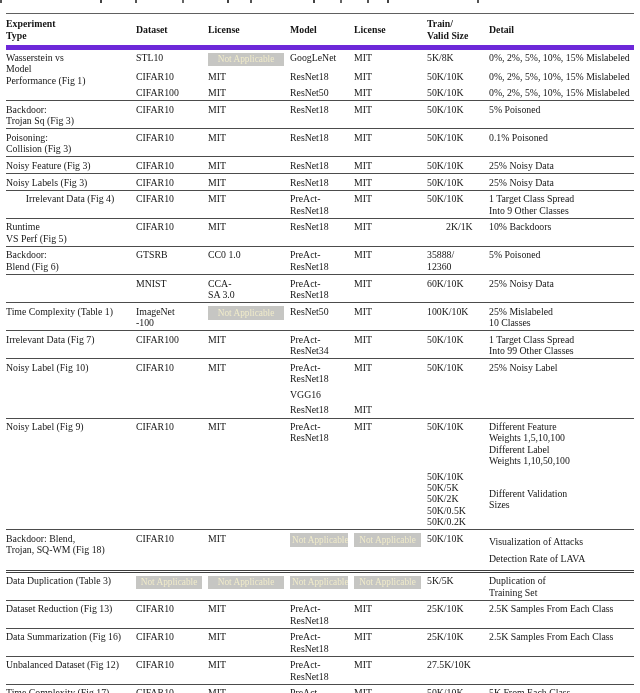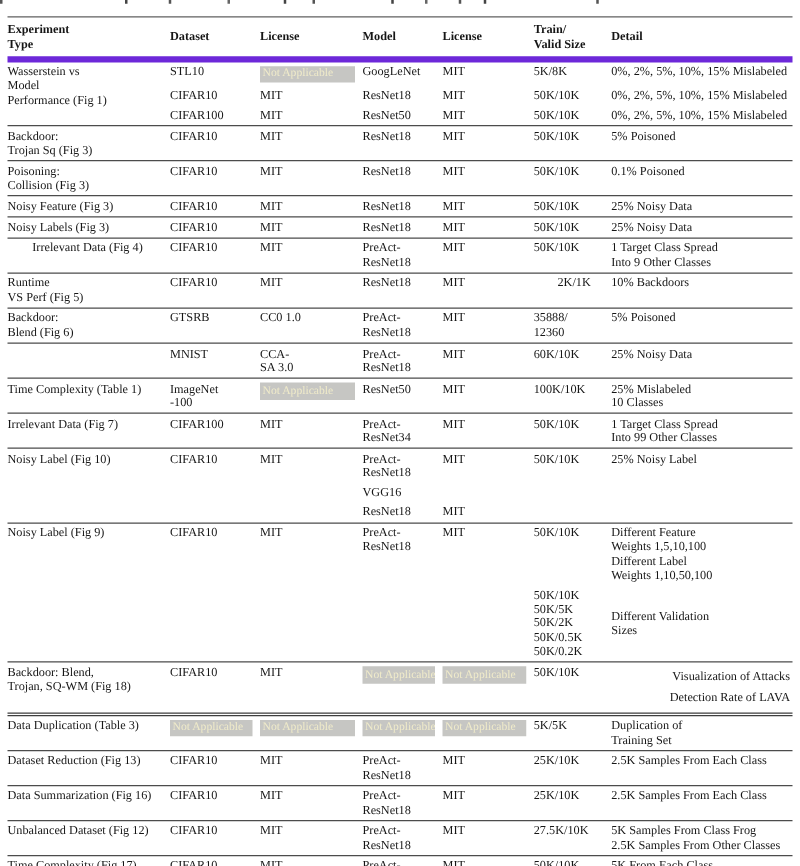--- a/index.html
+++ b/index.html
@@ -12,22 +12,22 @@
   .table{margin:13px 6px 0 6px;border-top:1.6px solid #606060;border-bottom:1.6px solid #606060;}
   .thead,.tgroup{display:grid;grid-template-columns:130px 72px 82px 64px 73px 62px 1fr;align-items:start;}
   .thead{border-bottom:5px solid #6d28d9;}
   .hcell{font-weight:bold;font-size:9.8px;line-height:1.18;white-space:pre;padding:4px 2px 3.5px 0;}
   .hcell.mid{align-self:center;}
   .tgroup{border-top:1px solid #4c4c4c;}
   #tbody .tgroup:first-child{border-top:none;}
   .tgroup.thick{border-top:3px double #3e3e3e;}
   .cell{font-size:9.8px;line-height:1.15;white-space:pre;padding:2.5px 2px 2px 0;}
   .cell.vc{align-self:center;}
-  .cell.gap{line-height:1.8;text-align:right;}
-  .na-box{display:block;margin:0.5px 4px 0.5px 0;padding:1.5px 2px;
+  .cell.gap{line-height:1.8;}
+  .na-box{display:block;margin:0.5px 4px 0.5px 0;padding:1.5px 2px;text-align:center;
           background:var(--na-bg,#c6c6c3);color:var(--na-text,#f0ebca);
           font-size:9.3px;line-height:1.15;white-space:nowrap;overflow:hidden;}
 </style>
 </head>
 <body>
 
 <div class="page">
   <div class="remnant"></div>
   <div class="table">
     <div class="thead">
@@ -243,22 +243,20 @@
           <div class="cell" style="grid-area: 1 / 7;">2.5K Samples From Each Class</div>
         </div>
         <div class="tgroup">
           <div class="cell" style="grid-area: 1 / 1 / span 1;">Unbalanced Dataset (Fig 12)</div>
           <div class="cell" style="grid-area: 1 / 2;">CIFAR10</div>
           <div class="cell" style="grid-area: 1 / 3;">MIT</div>
           <div class="cell" style="grid-area: 1 / 4;">PreAct-
 ResNet18</div>
           <div class="cell" style="grid-area: 1 / 5;">MIT</div>
           <div class="cell" style="grid-area: 1 / 6;">27.5K/10K</div>
-          <div class="cell" style="grid-area: 1 / 7;">5K Samples From Class Frog
-2.5K Samples From Other Classes</div>
         </div>
         <div class="tgroup">
           <div class="cell" style="grid-area: 1 / 1 / span 1;">Time Complexity (Fig 17)</div>
           <div class="cell" style="grid-area: 1 / 2;">CIFAR10</div>
           <div class="cell" style="grid-area: 1 / 3;">MIT</div>
           <div class="cell" style="grid-area: 1 / 4;">PreAct-
 ResNet18</div>
           <div class="cell" style="grid-area: 1 / 5;">MIT</div>
           <div class="cell" style="grid-area: 1 / 6;">50K/10K</div>
           <div class="cell" style="grid-area: 1 / 7;">5K From Each Class</div>

